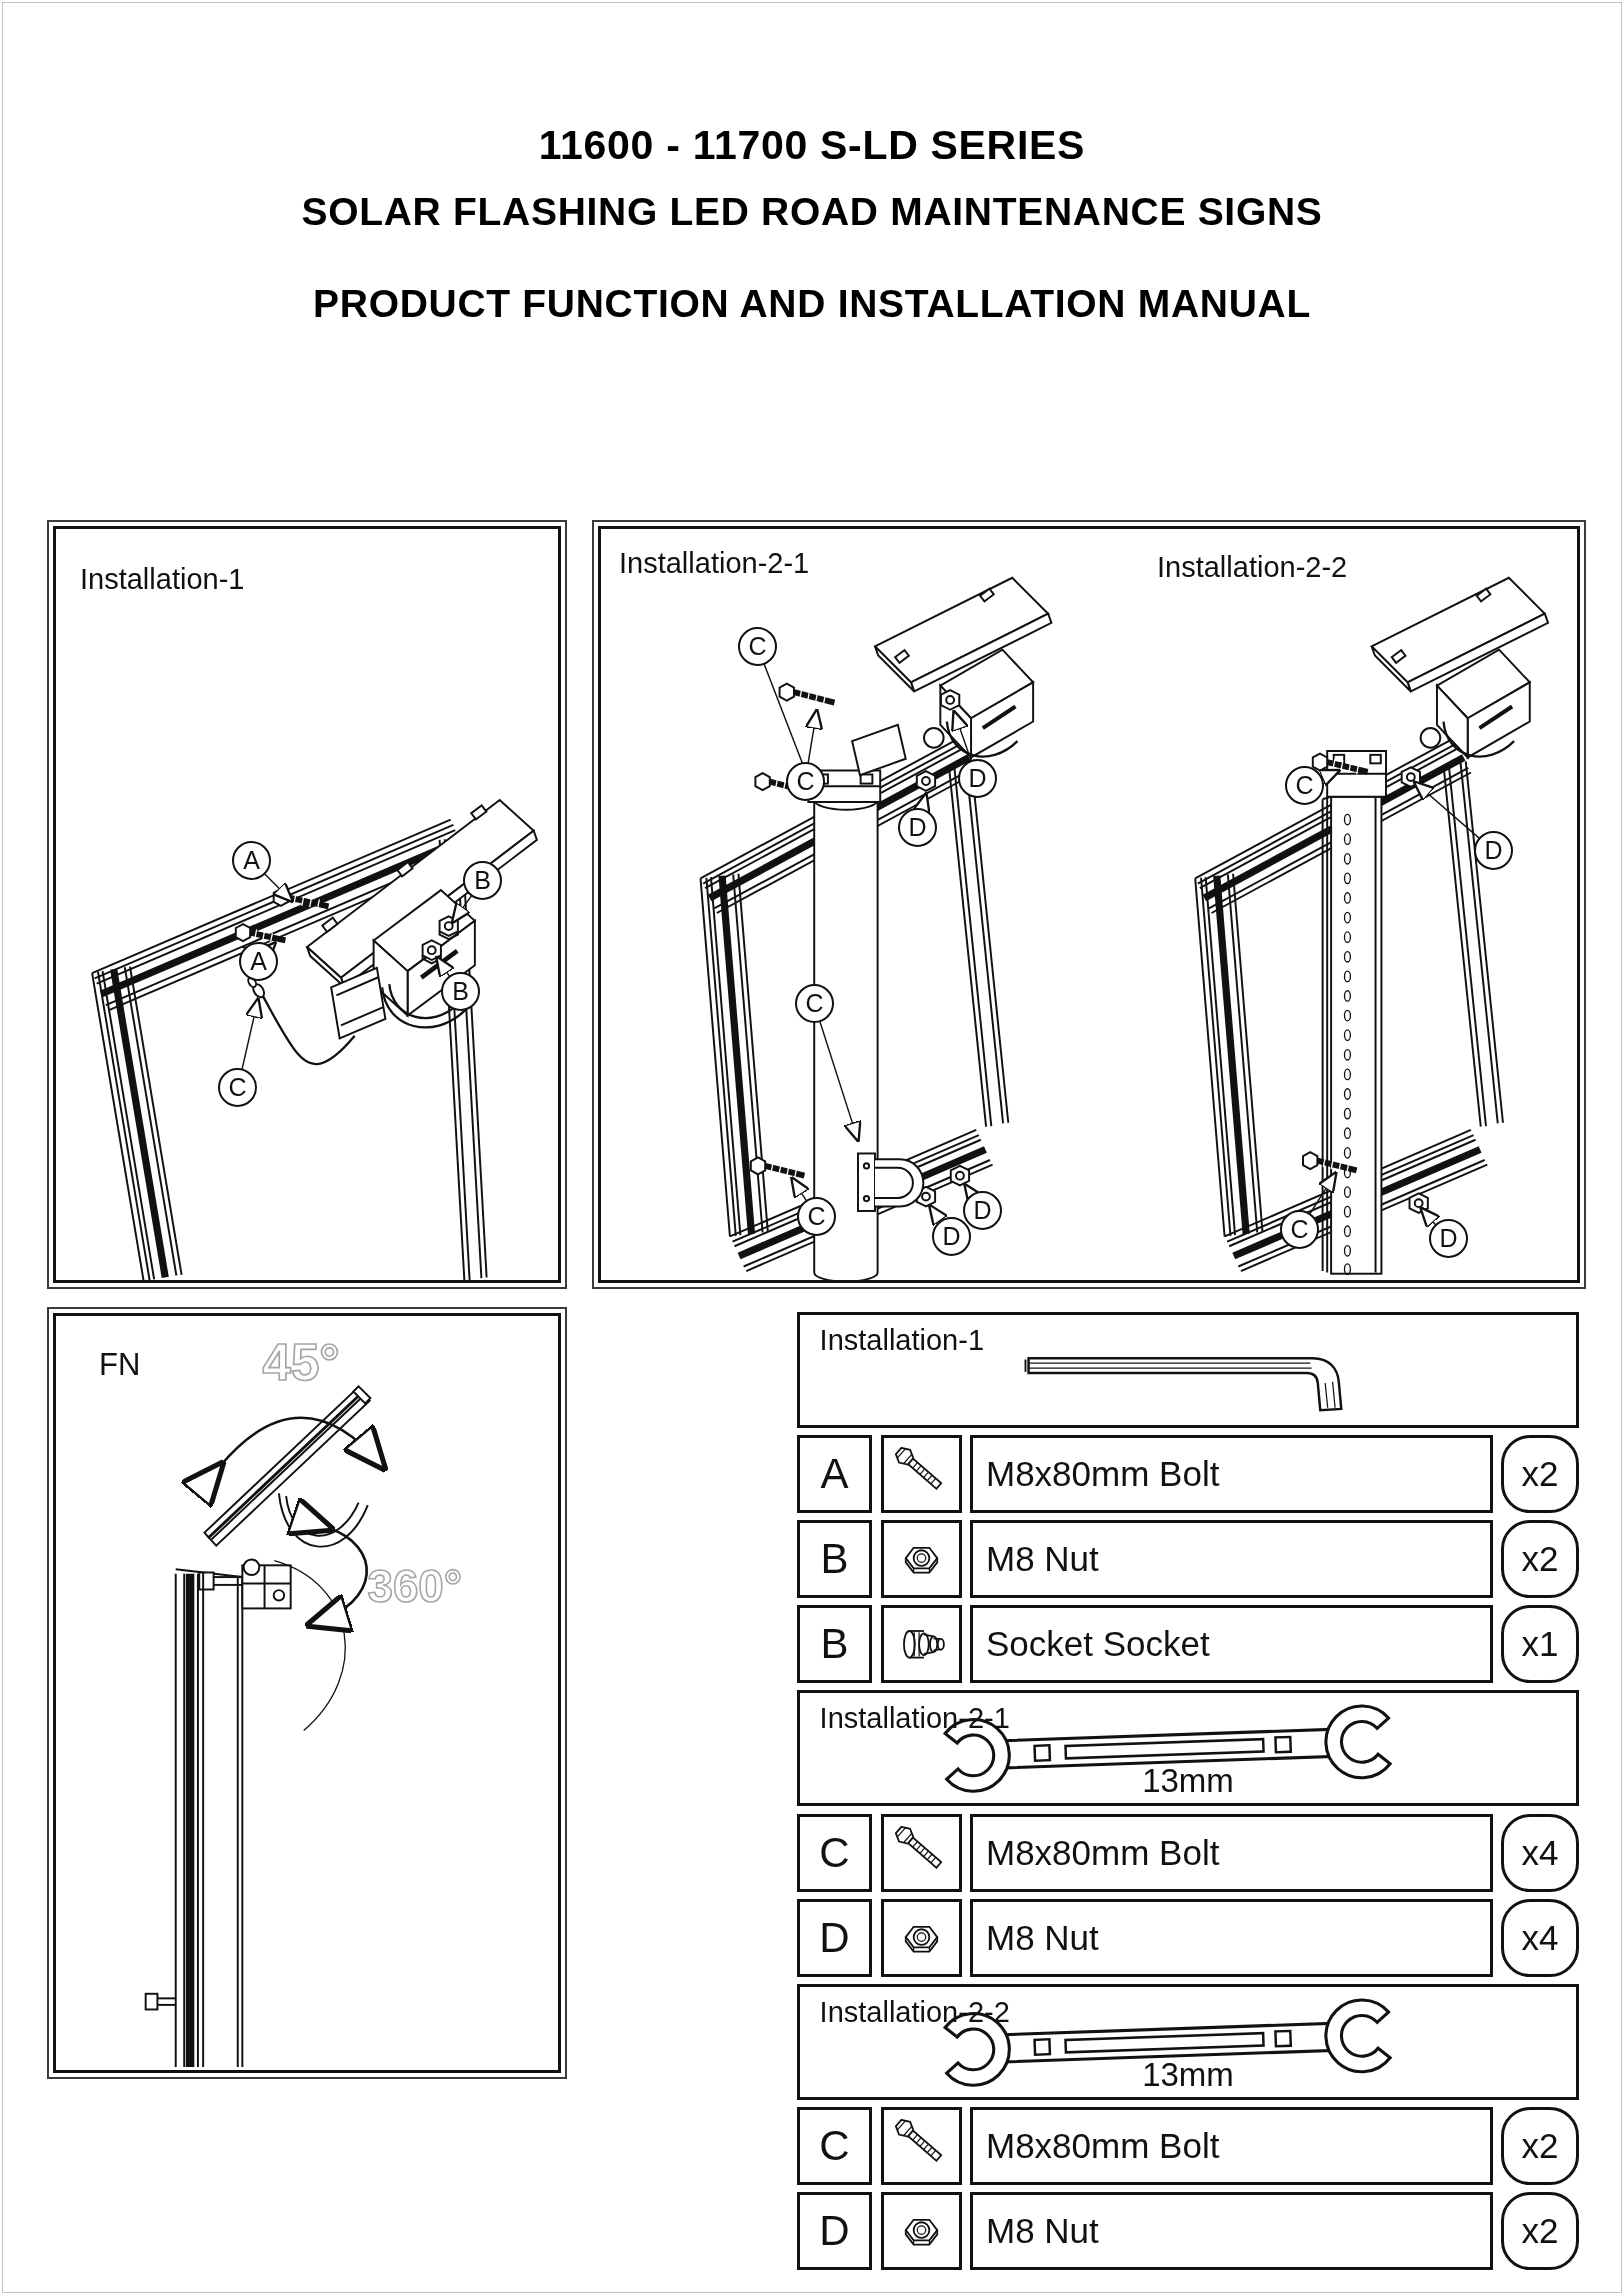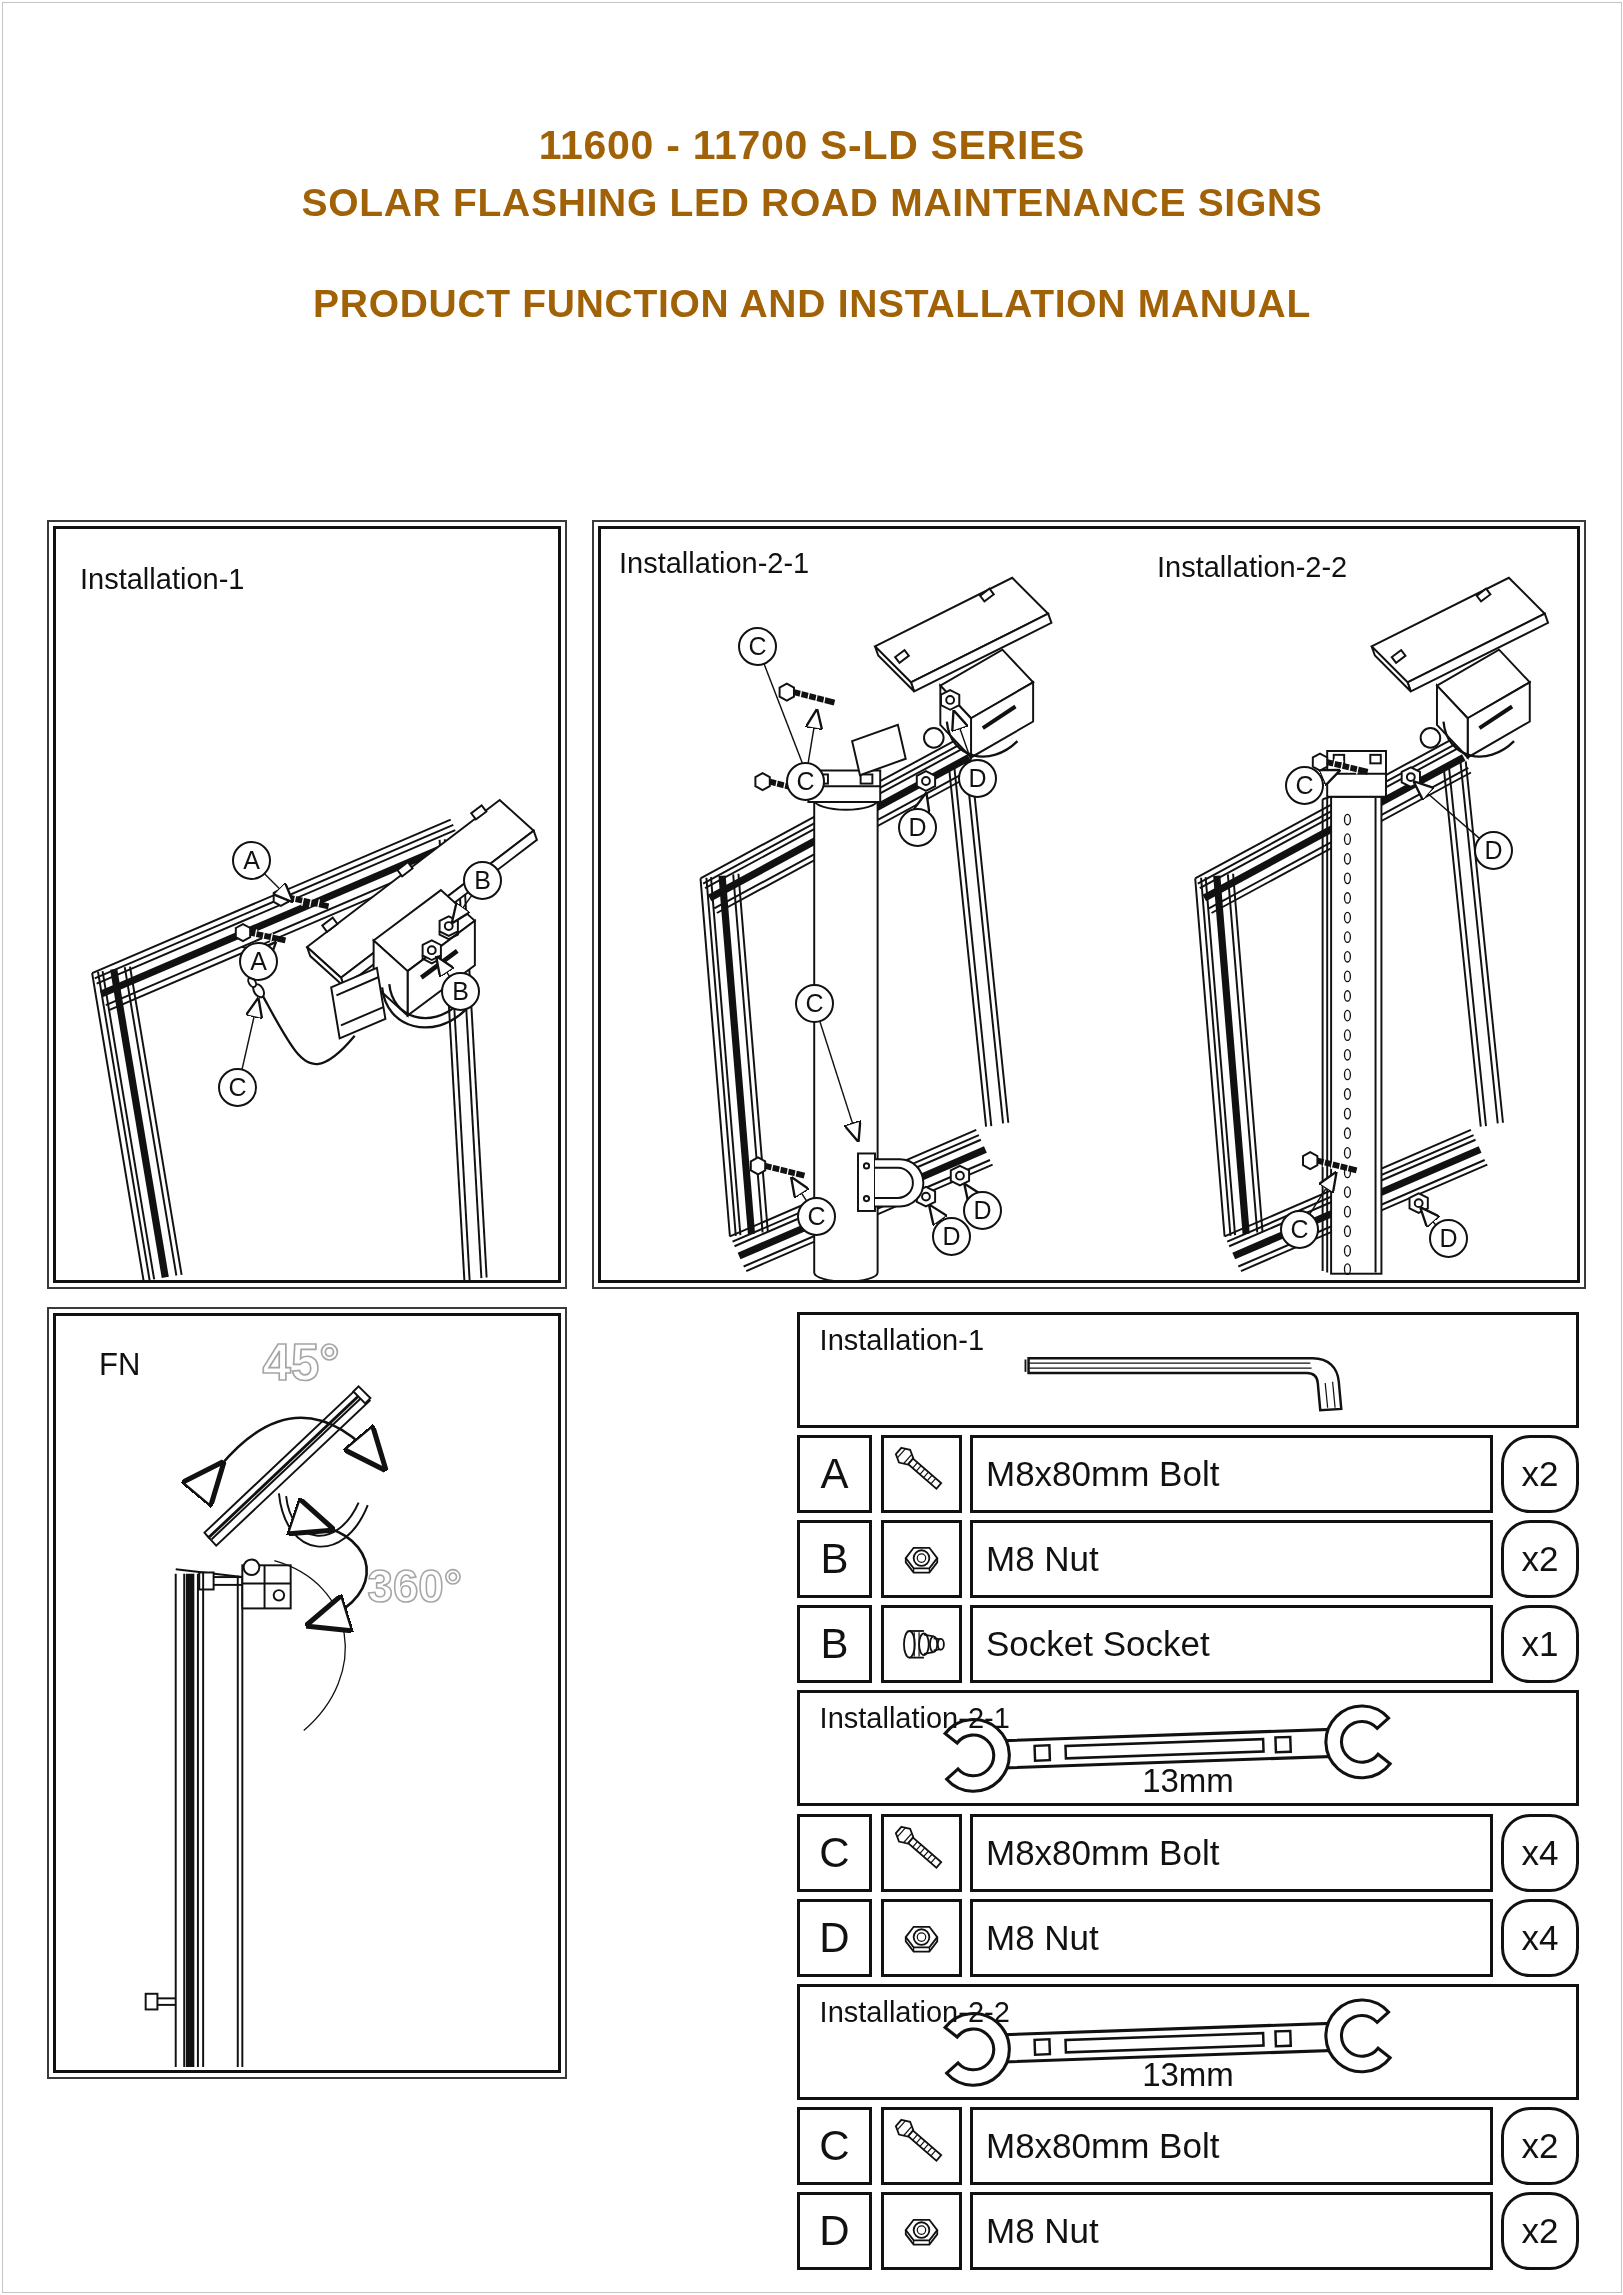--- a/index.html
+++ b/index.html
@@ -1,21 +1,21 @@
 <!DOCTYPE html>
 <html style="font-size:10.5px"><head>
 <meta charset="utf-8">
 <style>
   html,body{margin:0;padding:0;background:#fff;}
   body{width:1624px;height:2295px;position:relative;font-family:"Liberation Sans",sans-serif;color:#111;overflow:hidden;}
   .frame{position:absolute;inset:2px;border:1.3px solid #c4c4c4;pointer-events:none;}
   
-  .t1,.t2,.t3{position:absolute;left:0;width:100%;text-align:center;font-weight:bold;color:#a16207;letter-spacing:0.7px;}
+  .t1,.t2,.t3{position:absolute;left:0;width:100%;text-align:center;font-weight:bold;color:#000000;letter-spacing:0.7px;}
   .t1{top:122px;font-size:41px;}
-  .t2{top:181px;font-size:39px;}
+  .t2{top:190px;font-size:39px;}
   .t3{top:282px;font-size:39px;}
   
   .dbox{position:absolute;border:2px solid #3a3a3a;background:#fff;}
   .dbox-inner{position:absolute;inset:3.9px;border:3.3px solid #111;pointer-events:none;}
   .box1{left:47px;top:520px;width:516px;height:765px;}
   .box2{left:592px;top:520px;width:990px;height:765px;}
   .box3{left:47px;top:1307px;width:516px;height:768px;}
   .art{position:absolute;left:0;top:0;width:100%;height:100%;}
   .dlabel{position:absolute;font-size:29px;color:#111;}
   .l1{left:31px;top:41px;}

